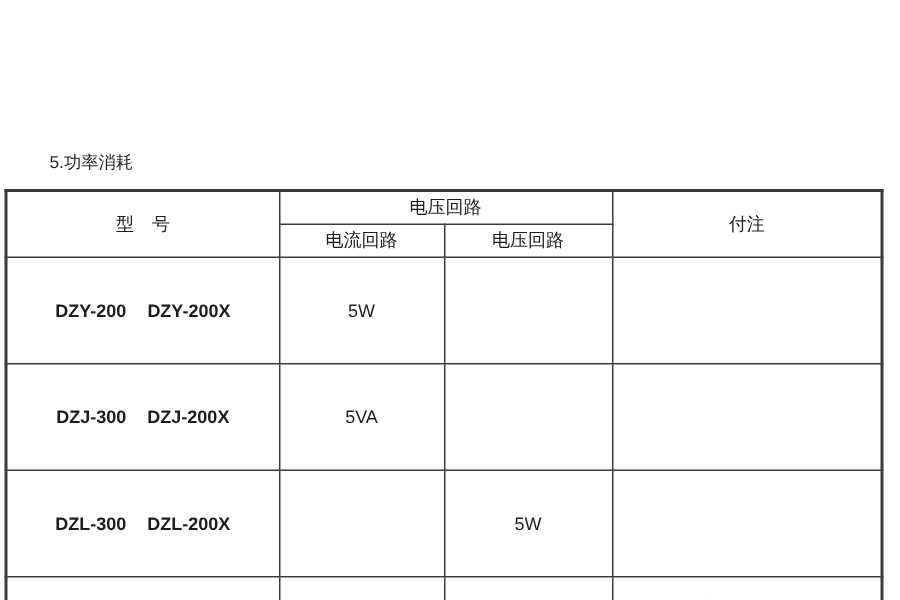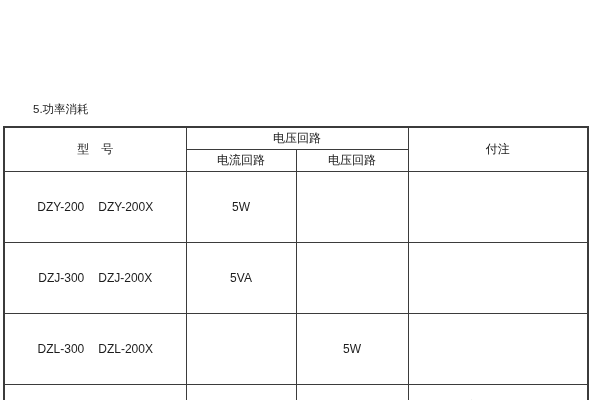--- a/index.html
+++ b/index.html
@@ -48,20 +48,21 @@
   }
   col.c-model   { width: 182px; }
   col.c-voltage { width: 110px; }
   col.c-current { width: 112px; }
   col.c-note    { width: 180px; }
   .model-cell-inner {
     display: flex;
     justify-content: center;
     align-items: center;
     gap: 14px;
+    font-weight: bold;
   }
 </style>
 </head>
 <body>
 
 <div class="doc-title">5.功率消耗</div>
 
 <table class="spec-table">
   <colgroup>
     <col class="c-model">

